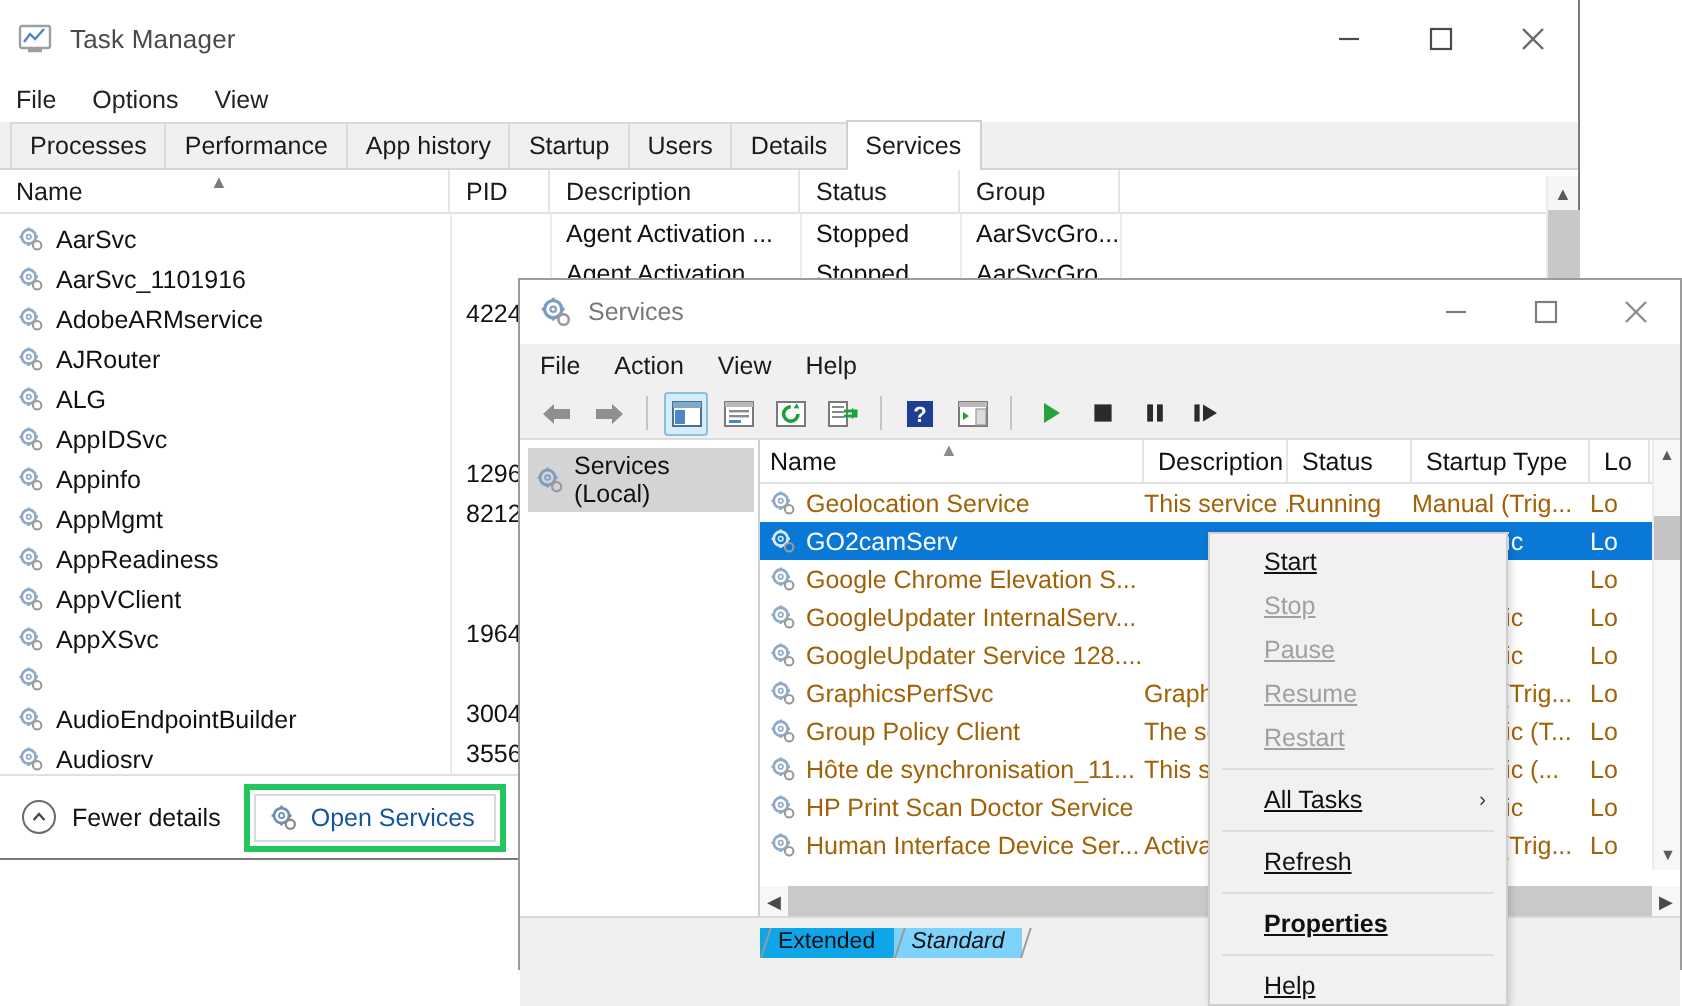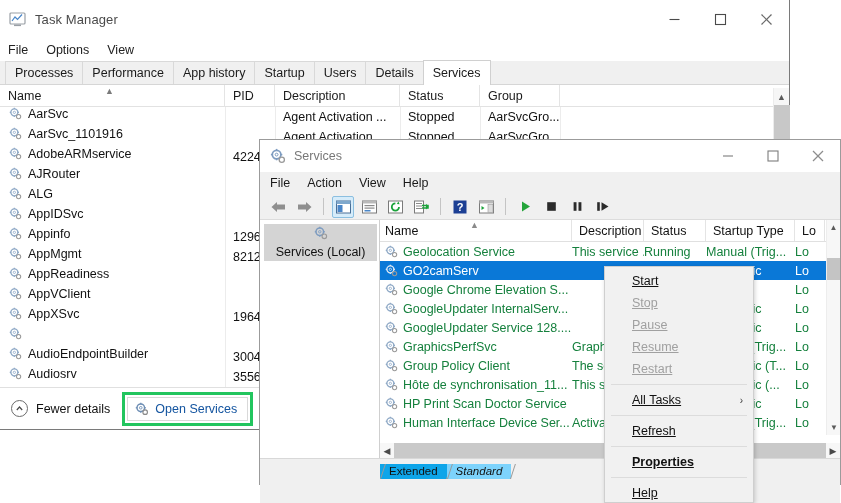--- a/index.html
+++ b/index.html
@@ -58,21 +58,21 @@
     border-bottom: 1px solid #e2e2e2;
     display: flex; font-size: 12.5px; color: #1a1a1a;
   }
   .tm-hcell {
     display: flex; align-items: center; padding-left: 8px;
     border-right: 1px solid #e4e4e4; position: relative; height: 22px;
   }
   .tm-sortarrow { position:absolute; left:105px; top:1px; font-size:9px; color:#7a7a7a; }
   .tm-body { position: relative; height: 284px; background: #ffffff; overflow: hidden; }
   .tm-row { position: relative; height: 20px; display: flex; font-size: 12.5px; color: #111; }
-  .tm-cell-name { width: 225px; display: flex; align-items: flex-start; padding-left: 9px; }
+  .tm-cell-name { width: 225px; display: flex; align-items: flex-end; padding-left: 9px; }
   .tm-cell-pid  { width: 50px; display: flex; align-items: center; padding-left: 8px; }
   .tm-cell-desc { width: 125px; display: flex; align-items: center; padding-left: 8px; }
   .tm-cell-stat { width: 80px; display: flex; align-items: center; padding-left: 8px; }
   .tm-cell-grp  { width: 80px; display: flex; align-items: center; padding-left: 8px; }
   .tm-colsep { position:absolute; top:0; bottom:0; width:1px; background:#ececec; }
   .tm-footer {
     position: absolute; left: 0; bottom: 0; width: 788px; height: 42px;
     background: #ffffff; border-top: 1px solid #e0e0e0;
     display: flex; align-items: center; padding-left: 11px;
   }
@@ -119,28 +119,28 @@
   }
   .tb-btn { width: 22px; height: 22px; display:flex; align-items:center; justify-content:center; }
   .tb-btn.pressed { background: #d6ecfa; border: 1px solid #8bbfe0; border-radius: 2px; }
   .tb-sep { width: 1px; height: 17px; background: #c4c4c4; margin: 0 4px; }
   .sv-content { display: flex; height: 238px; background: #ffffff; }
   .sv-tree {
     width: 120px; background: #ffffff; border-right: 1px solid #cfcfcf; padding-top: 4px;
   }
   .tree-item {
     display: flex; align-items: center; gap: 5px; font-size: 12.5px; color: #111;
-    background: #d4d4d4; margin: 0 2px 0 4px; padding: 2px 4px; flex-direction: column;
+    background: #d4d4d4; margin: 0 2px 0 4px; padding: 2px 4px;
   }
   .sv-list { flex: 1; position: relative; background: #ffffff; overflow: hidden; }
   .sl-head { height: 22px; display: flex; border-bottom: 1px solid #e0e0e0; font-size: 12.5px; color: #111; background:#fff; }
   .sl-h { display:flex; align-items:center; padding-left:7px; border-right:1px solid #e4e4e4; position:relative;}
   .sl-sort { position:absolute; left:90px; top:0; font-size:9px; color:#8a8a8a; }
   .sl-rows { position: relative; }
-  .sl-row { height: 19px; display: flex; align-items: center; font-size: 12.5px; color: #15803d; }
+  .sl-row { height: 19px; display: flex; align-items: center; font-size: 12.5px; color: #a16207; }
   .sl-row.sel { background: #0a78d7; color: #ffffff; }
   .sl-c-name { width: 192px; display: flex; align-items: center; gap: 4px; padding-left: 5px; white-space: nowrap; overflow: hidden;}
   .sl-c-desc { width: 72px; white-space: nowrap; overflow: hidden; }
   .sl-c-stat { width: 62px; white-space: nowrap; overflow: hidden;}
   .sl-c-start { width: 89px; white-space: nowrap; overflow: hidden;}
   .sl-c-log { width: 30px; white-space: nowrap; overflow: hidden;}
   .sv-vscroll {
     position: absolute; right: 0; top: 0; width: 14px; height: 215px; background: #f7f7f7;
     border-left: 1px solid #ededed;
   }

